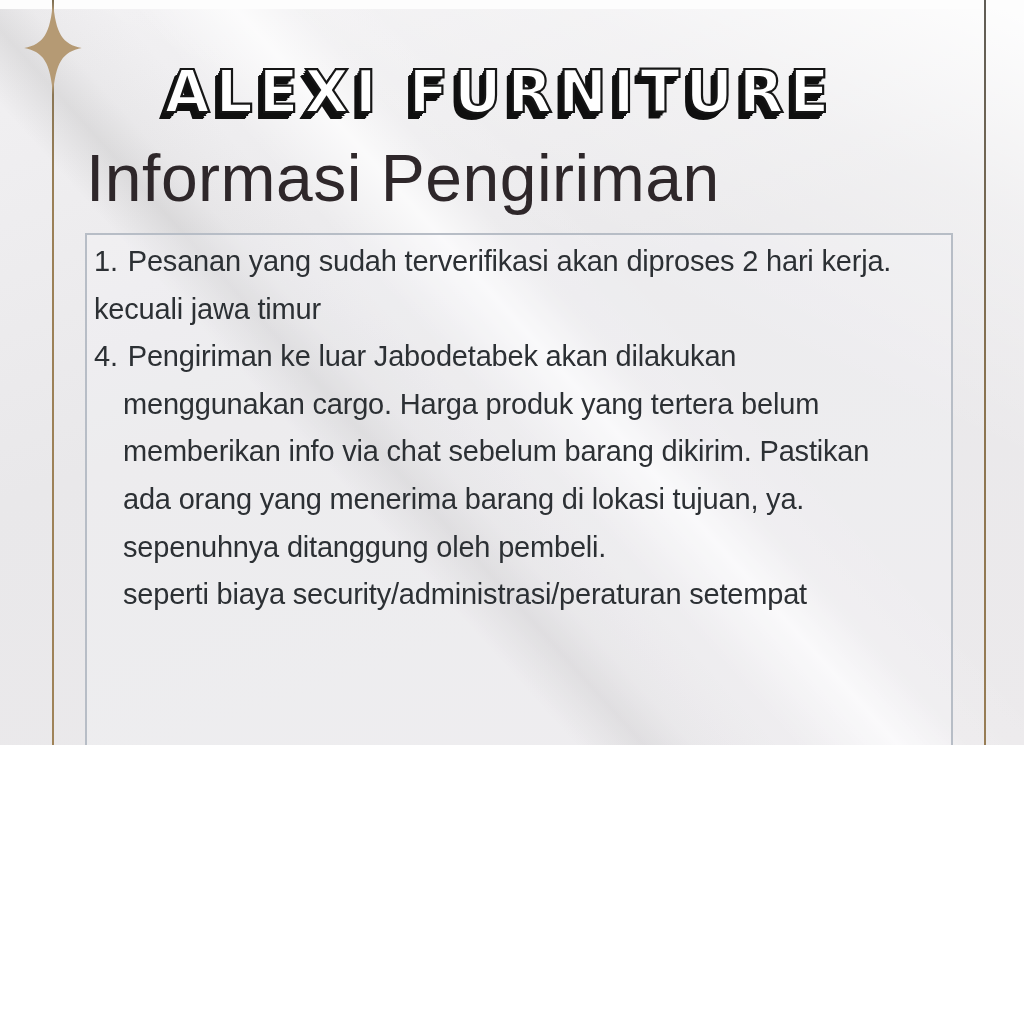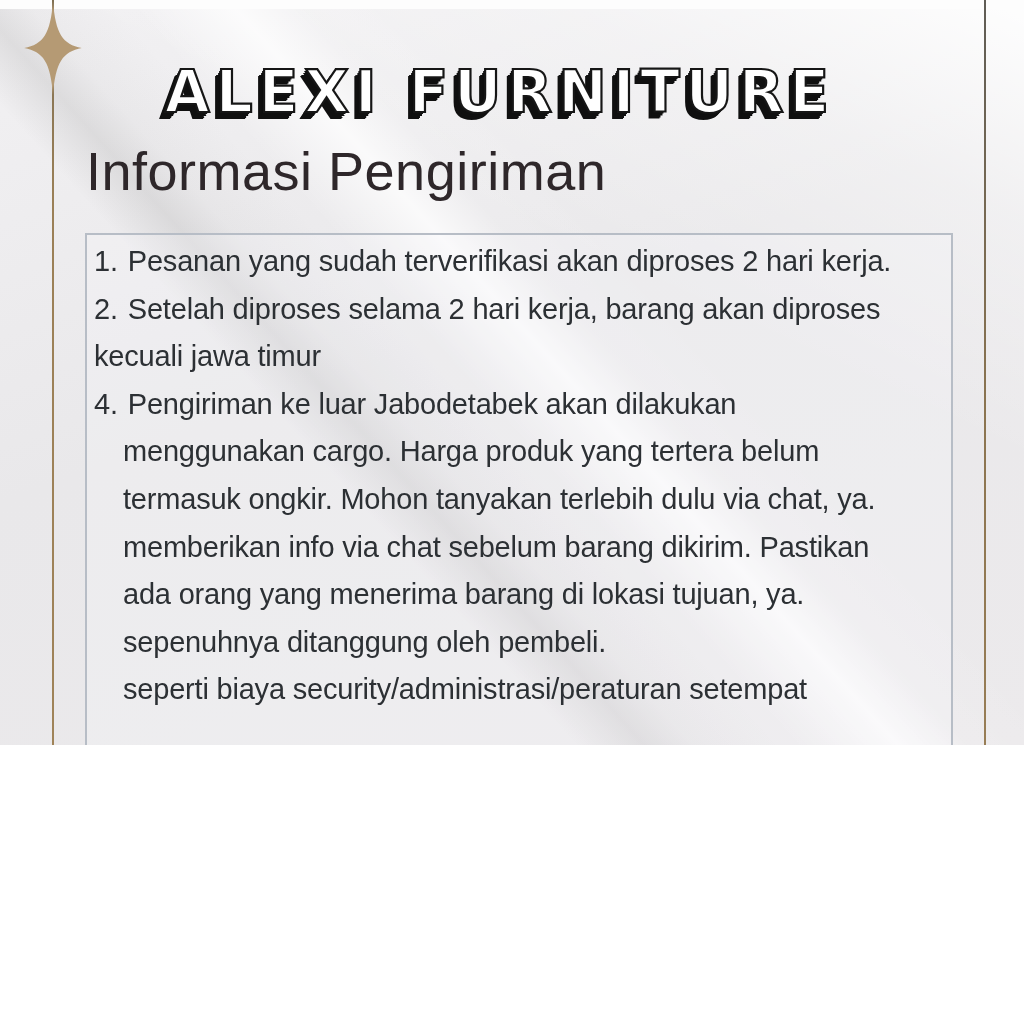--- a/index.html
+++ b/index.html
@@ -26,21 +26,21 @@
     text-align:center;
     font-family:"DejaVu Sans", sans-serif;
     font-size:58px;font-weight:800;letter-spacing:6px;
     color:#ffffff;
     -webkit-text-stroke:2.2px #161616;
     text-shadow:-2px 2px 0 #101010,-3px 4px 0 #101010,-5px 6px 0 #101010,-6px 7px 0 #101010;
   }
   .page-title{
     position:absolute;left:86px;top:140px;margin:0;
     font-family:"Liberation Sans", sans-serif;
-    font-size:54px;font-weight:300;letter-spacing:0.5px;
+    font-size:66px;font-weight:300;letter-spacing:0.5px;
     color:#2e272a;
   }
   .info-box{
     position:absolute;left:85px;top:233px;width:868px;height:672px;
     box-sizing:border-box;border:2px solid #b7bdc6;
     background:rgba(252,252,253,0.22);
     padding:3px 0 0 7px;overflow:hidden;
   }
   .line{
     height:47.6px;line-height:47.6px;white-space:nowrap;
@@ -69,27 +69,25 @@
   </svg>
 
   <h1 class="brand-title">ALEXI FURNITURE</h1>
 
   <h2 class="page-title">Informasi Pengiriman</h2>
 
   <div class="info-box">
 
     <div class="line"><span class="num">1.</span><span>Pesanan yang sudah terverifikasi akan diproses 2 hari kerja.</span></div>
 
-    <div class="line"><span class="num">2.</span><span>Setelah diproses selama 2 hari kerja, barang akan diproses</span></div>
 
     <div class="line flush">kecuali jawa timur</div>
 
     <div class="line"><span class="num">4.</span><span>Pengiriman ke luar Jabodetabek akan dilakukan</span></div>
     <div class="line cont">menggunakan cargo. Harga produk yang tertera belum</div>
-    <div class="line cont">termasuk ongkir. Mohon tanyakan terlebih dulu via chat, ya.</div>
 
     <div class="line cont">memberikan info via chat sebelum barang dikirim. Pastikan</div>
     <div class="line cont">ada orang yang menerima barang di lokasi tujuan, ya.</div>
 
     <div class="line cont">sepenuhnya ditanggung oleh pembeli.</div>
     <div class="line cont">seperti biaya security/administrasi/peraturan setempat</div>
 
   </div>
 </div>
 

